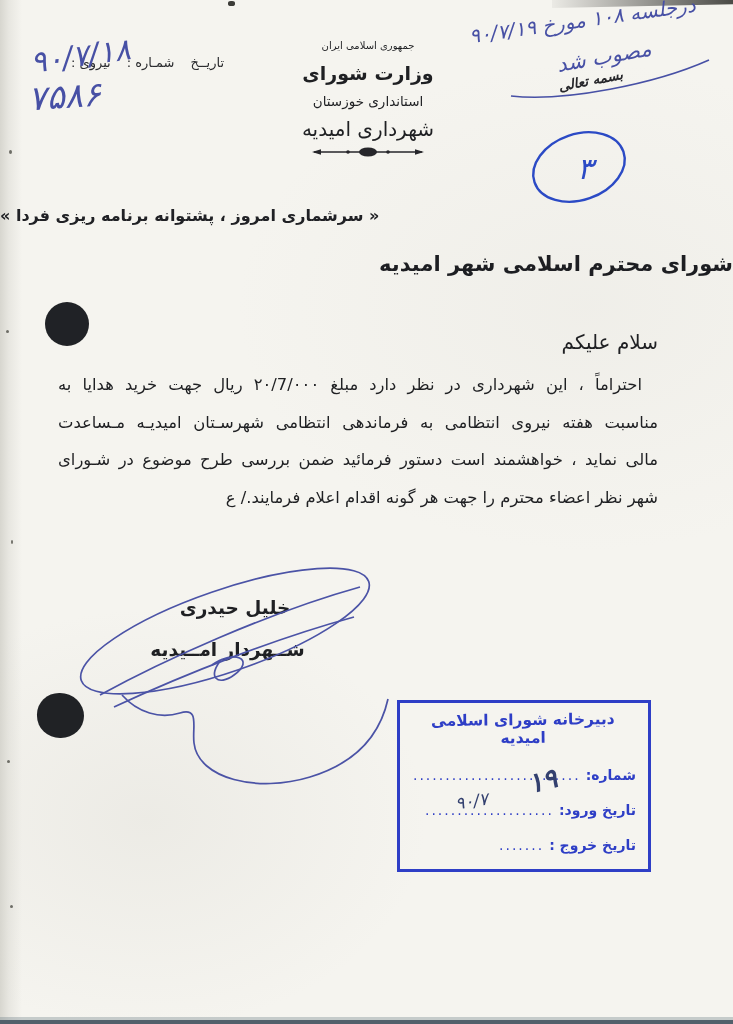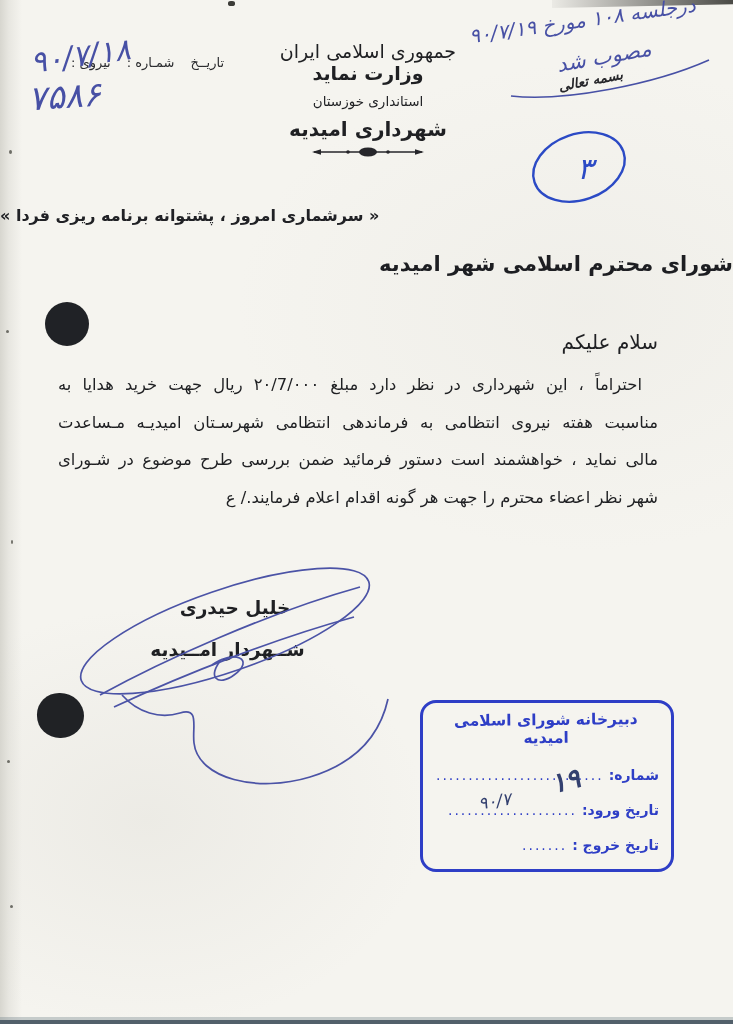--- a/index.html
+++ b/index.html
@@ -36,24 +36,24 @@
   
   .hdr-fields{position:absolute;left:28px;top:50px;width:196px;display:flex;flex-direction:row;gap:12px;direction:rtl;}
   .field-row{display:flex;align-items:flex-end;height:20px;font-size:13px;color:#2a2b2e;}
   .field-label{white-space:nowrap;padding-left:4px;font-weight:500;}
   .dotline{flex:1;border-bottom:1.5px dotted #6b6b66;margin-bottom:3px;}
   .hw{position:absolute;color:#4750a5;font-style:italic;white-space:nowrap;}
   .hw-date{left:30px;top:38px;font-size:30px;transform:rotate(-8deg);letter-spacing:3px;}
   .hw-num{left:28px;top:76px;font-size:34px;transform:rotate(-4deg);letter-spacing:9px;}
   
   .letterhead{position:absolute;left:258px;top:40px;width:220px;text-align:center;direction:rtl;}
-  .lh1{font-size:19px;margin-bottom:0;text-align:center;}
+  .lh1{font-size:10px;margin-bottom:11px;text-align:center;}
   .lh2{font-size:19px;font-weight:bold;margin-bottom:9px;}
   .lh3{font-size:13.5px;margin-bottom:8px;}
-  .lh4{font-size:20px;font-weight:bold;margin-bottom:5px;}
+  .lh4{font-size:20px;font-weight:normal;margin-bottom:5px;}
   .ornament{display:block;margin:0 auto;}
   
   .note-l1{position:absolute;left:468px;top:6px;width:262px;font-size:20px;text-align:left;transform:rotate(-8deg);}
   .note-l2{position:absolute;left:556px;top:40px;width:150px;font-size:21px;transform:rotate(-10deg);}
   .note-flourish{position:absolute;left:505px;top:52px;}
   .besmele{position:absolute;left:543px;top:72px;width:95px;text-align:center;
     font-size:13.5px;font-weight:bold;font-style:italic;color:#26262a;transform:rotate(-11deg);}
   .circled{position:absolute;left:515px;top:122px;}
   
   .slogan{position:absolute;left:0;top:206px;width:710px;text-align:left;direction:rtl;
@@ -65,22 +65,22 @@
   .body-line{height:37.5px;line-height:37.5px;text-align:justify;text-align-last:justify;white-space:normal;}
   .body-line.first{padding-right:16px;}
   .body-line.last{text-align-last:right;}
   
   .sig-name{position:absolute;left:150px;top:597px;width:170px;text-align:center;direction:rtl;
     font-size:18.5px;font-weight:bold;}
   .sig-title{position:absolute;left:130px;top:639px;width:195px;text-align:center;direction:rtl;
     font-size:18.5px;font-weight:bold;}
   .sig-flourish{position:absolute;left:62px;top:543px;}
   
-  .stamp{position:absolute;left:420px;top:700px;width:254px;height:172px;box-sizing:border-box;
-    border:3px solid #2e3ec6;border-radius:16px;direction:rtl;color:#2e3ec6;padding:8px 12px 15px 10px;
+  .stamp{position:absolute;left:397px;top:700px;width:254px;height:172px;box-sizing:border-box;
+    border:3px solid #2e3ec6;border-radius:0;direction:rtl;color:#2e3ec6;padding:8px 12px 15px 10px;
     background:rgba(255,255,255,.0);}
   .stamp-title{text-align:center;font-size:15.5px;font-weight:bold;margin-bottom:12px;transform:rotate(-.6deg);}
   .stamp-row{display:flex;align-items:flex-end;font-size:14px;font-weight:bold;height:24px;margin-bottom:11px;}
   .stamp-label{white-space:nowrap;padding-left:5px;}
   .stamp-dots{overflow:hidden;white-space:nowrap;letter-spacing:2px;font-weight:normal;}
   .stamp-hw{position:absolute;color:#33406f;font-style:italic;}
   .stamp-hw-left{left:55px;top:88px;font-size:17px;transform:rotate(-9deg);}
   .stamp-hw-day{left:128px;top:62px;font-size:27px;font-weight:bold;transform:rotate(-14deg);}
 </style>
 </head>
@@ -109,21 +109,21 @@
     <div class="field-row">
       <span class="field-label">نیروی :</span>
       <span class="dotline"></span>
     </div>
   </div>
   <div class="hw hw-date">۹۰/۷/۱۸</div>
   <div class="hw hw-num">۷۵۸۶</div>
 
   <div class="letterhead">
     <div class="lh1">جمهوری اسلامی ایران</div>
-    <div class="lh2">وزارت نماید</div>
+    <div class="lh2">وزارت شورای</div>
     <div class="lh3">استانداری خوزستان</div>
     <div class="lh4">شهرداری امیدیه</div>
     <svg class="ornament" width="112" height="12" viewBox="0 0 112 12">
       <line x1="2" y1="6" x2="110" y2="6" stroke="#26262a" stroke-width="1.3"></line>
       <polygon points="0,6 9,3.2 9,8.8" fill="#26262a"></polygon>
       <polygon points="112,6 103,3.2 103,8.8" fill="#26262a"></polygon>
       <circle cx="36" cy="6" r="1.8" fill="#26262a"></circle>
       <circle cx="76" cy="6" r="1.8" fill="#26262a"></circle>
       <ellipse cx="56" cy="6" rx="9" ry="4.6" fill="#26262a"></ellipse>
     </svg>

